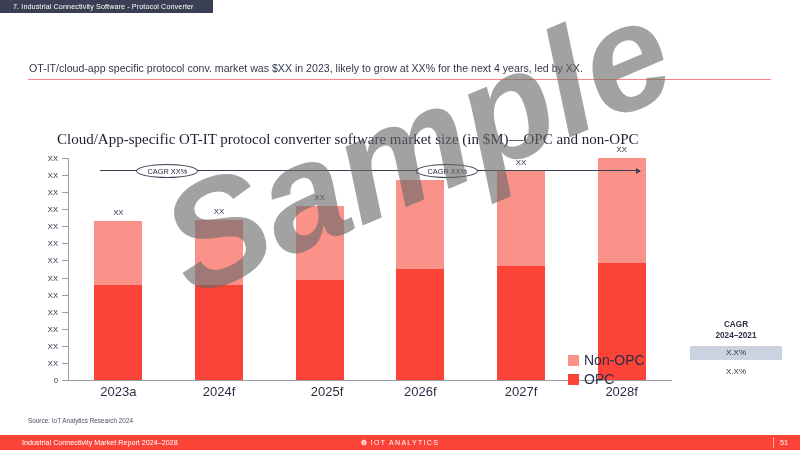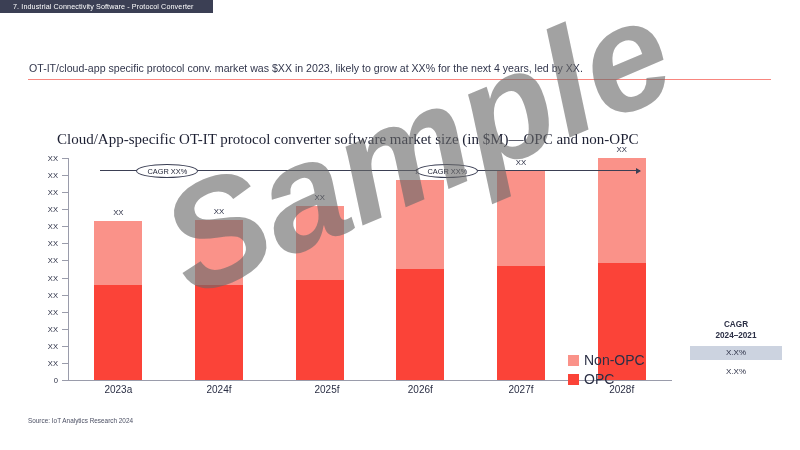--- a/index.html
+++ b/index.html
@@ -83,21 +83,21 @@
 
   
   #x-axis-line {
     position: absolute; left: 68px; top: 379.5px;
     width: 604px; height: 1.6px;
     background: #9a9cab;
   }
   .x-label {
     position: absolute;
     top: 384px;
-    font-size: 10px;
+    font-size: 13px;
     color: #2b2f45;
     text-align: center;
     width: 70px;
   }
 
   
   .bar-group { position: absolute; bottom: 0; }
   .bar-seg { position: absolute; left: 0; width: 100%; }
   .seg-nonopc { background: #fa9289; }
   .seg-opc    { background: #fb4338; }
@@ -347,14 +347,23 @@
     <div id="cagr-rows">
         <div class="cell shaded">X.X%</div>
         <div class="cell">X.X%</div>
       </div>
   </div>
 
   <div id="source">Source: IoT Analytics Research 2024</div>
 
   <div id="wm-sample">Sample</div>
 
+  <div id="footer">
+    <div id="footer-title">Industrial Connectivity Market Report 2024–2028</div>
+    <div id="footer-brand">
+      <span class="mark">⚙</span>
+      <span>IOT ANALYTICS</span>
+    </div>
+    <div id="footer-divider"></div>
+    <div id="footer-page">51</div>
+  </div>
 
 </div>
 
 </body></html>

